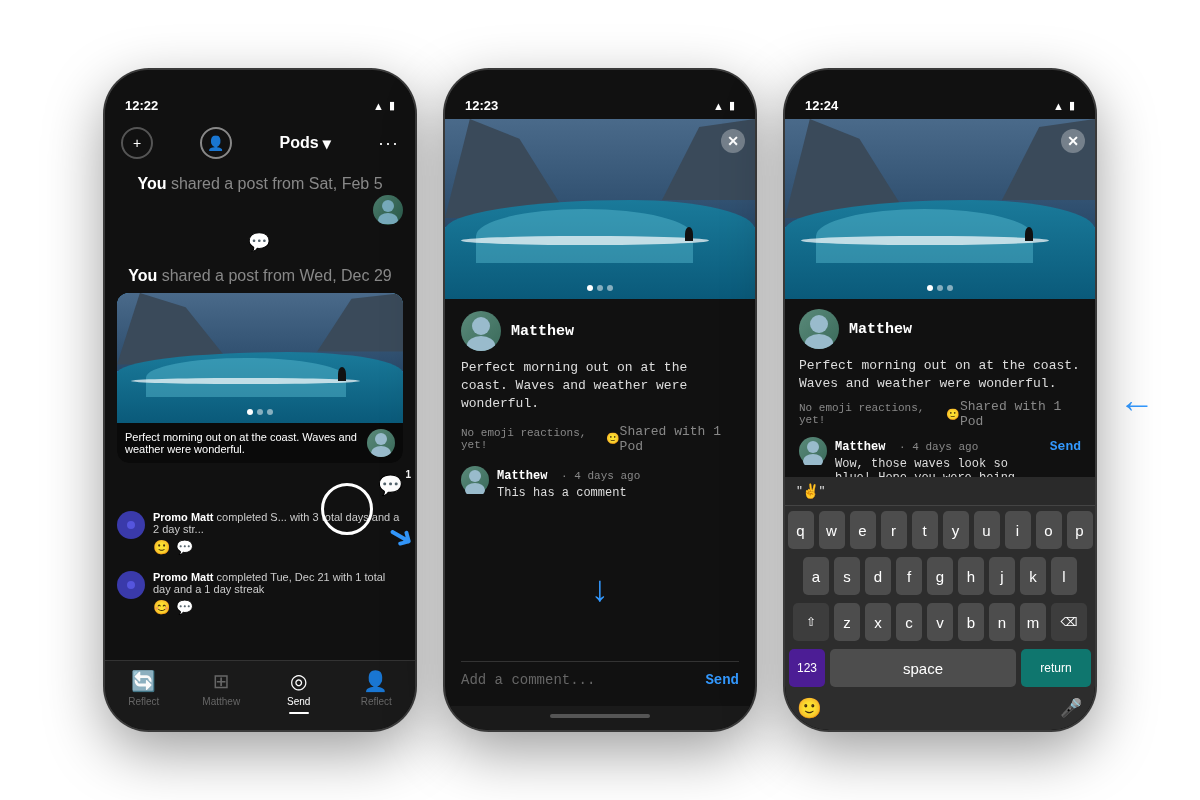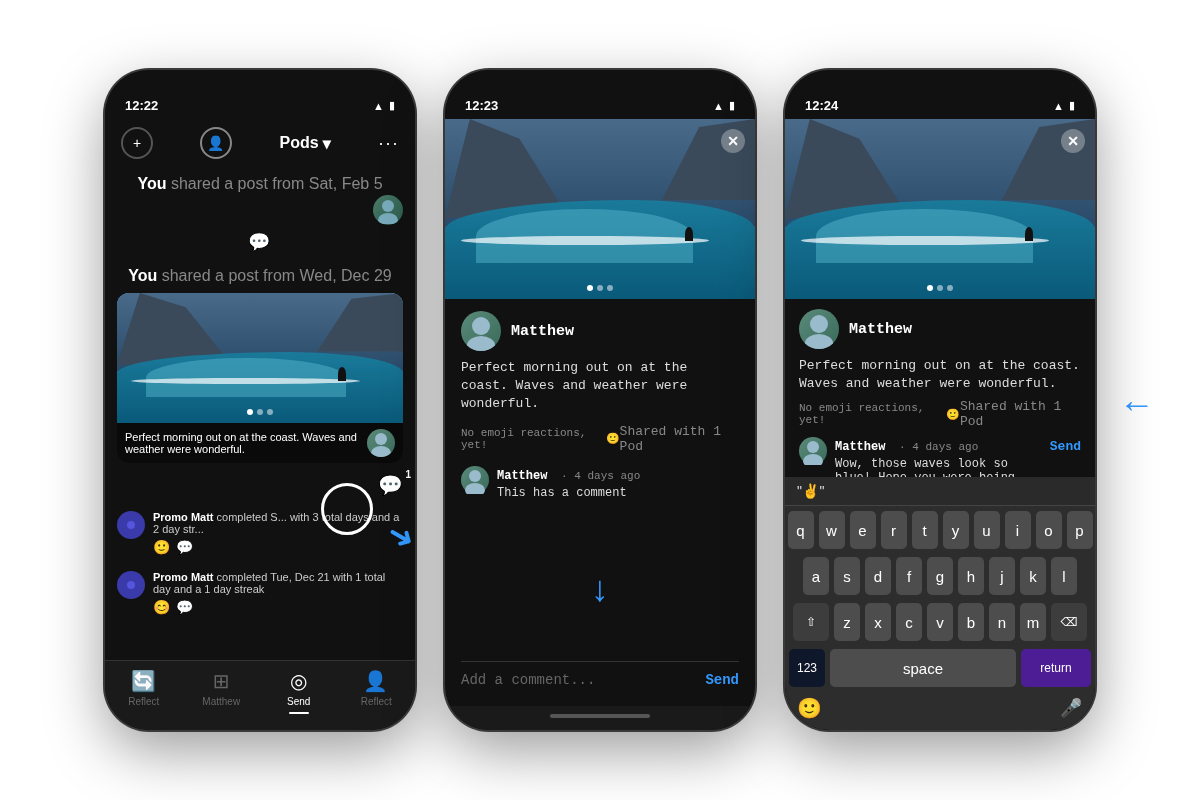--- a/index.html
+++ b/index.html
@@ -439,26 +439,26 @@
       font-size: 12px;
       background: #3d3d3d;
     }
     .key.space {
       flex: 1;
       background: #4d4d4d;
     }
     .key.return {
       width: 70px;
       font-size: 12px;
-      background: #4c1d95;
+      background: #0f766e;
     }
     .key.num {
       width: 36px;
       font-size: 12px;
-      background: #0f172a;
+      background: #4c1d95;
     }
     .keyboard-bottom {
       display: flex;
       align-items: center;
       padding: 6px 12px 10px;
       justify-content: space-between;
     }
     .keyboard-emoji { font-size: 20px; color: white; }
     .keyboard-mic { font-size: 18px; color: white; }
 

